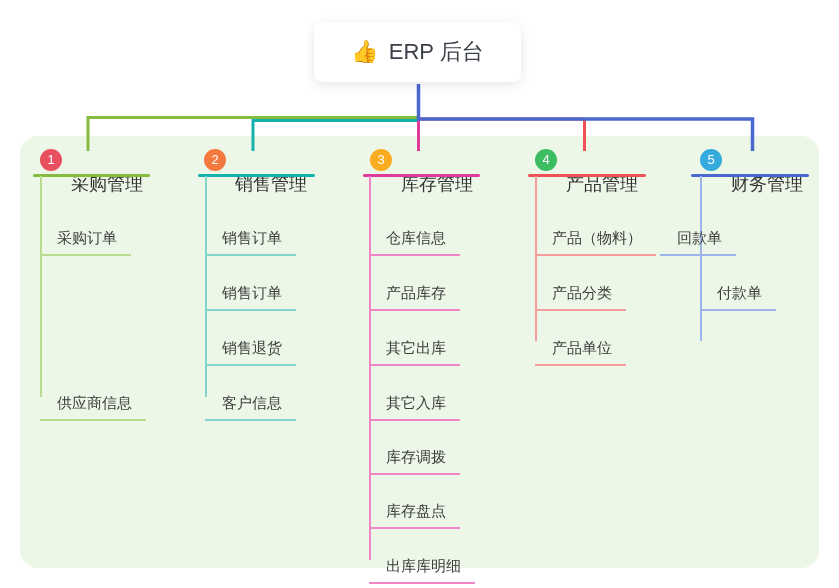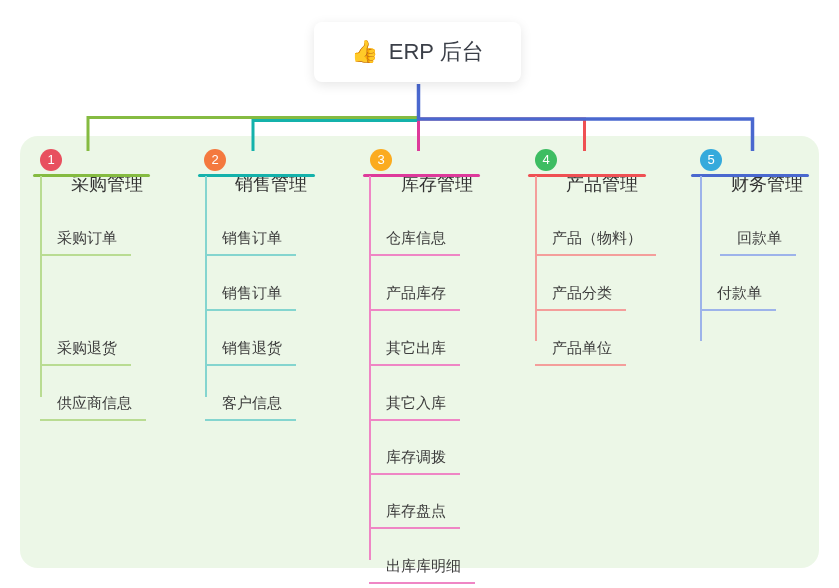--- a/index.html
+++ b/index.html
@@ -62,21 +62,20 @@
   </div>
 
   <div class="branch b1">
     <div class="bhead" style="left:40px">
       <span class="bnum">1</span>
       <span class="blabel">采购管理</span>
     </div>
     <div class="bline" style="left:33px;width:117px"></div>
     <div class="vline" style="left:40px;height:221px"></div>
     <div class="child" style="left:40px;top:205px">采购订单</div>
-    <div class="child" style="left:40px;top:315px">采购退货</div>
     <div class="child" style="left:40px;top:370px">供应商信息</div>
   </div>
 
   <div class="branch b2">
     <div class="bhead" style="left:204px">
       <span class="bnum">2</span>
       <span class="blabel">销售管理</span>
     </div>
     <div class="bline" style="left:198px;width:117px"></div>
     <div class="vline" style="left:205px;height:221px"></div>
@@ -114,17 +113,17 @@
     <div class="child" style="left:535px;top:315px">产品单位</div>
   </div>
 
   <div class="branch b5">
     <div class="bhead" style="left:700px">
       <span class="bnum">5</span>
       <span class="blabel">财务管理</span>
     </div>
     <div class="bline" style="left:691px;width:118px"></div>
     <div class="vline" style="left:700px;height:165px"></div>
-    <div class="child" style="left:720px;top:205px">回款单</div>
+    <div class="child" style="left:660px;top:205px">回款单</div>
     <div class="child" style="left:700px;top:260px">付款单</div>
   </div>
 
 </div>
 
 </body></html>

